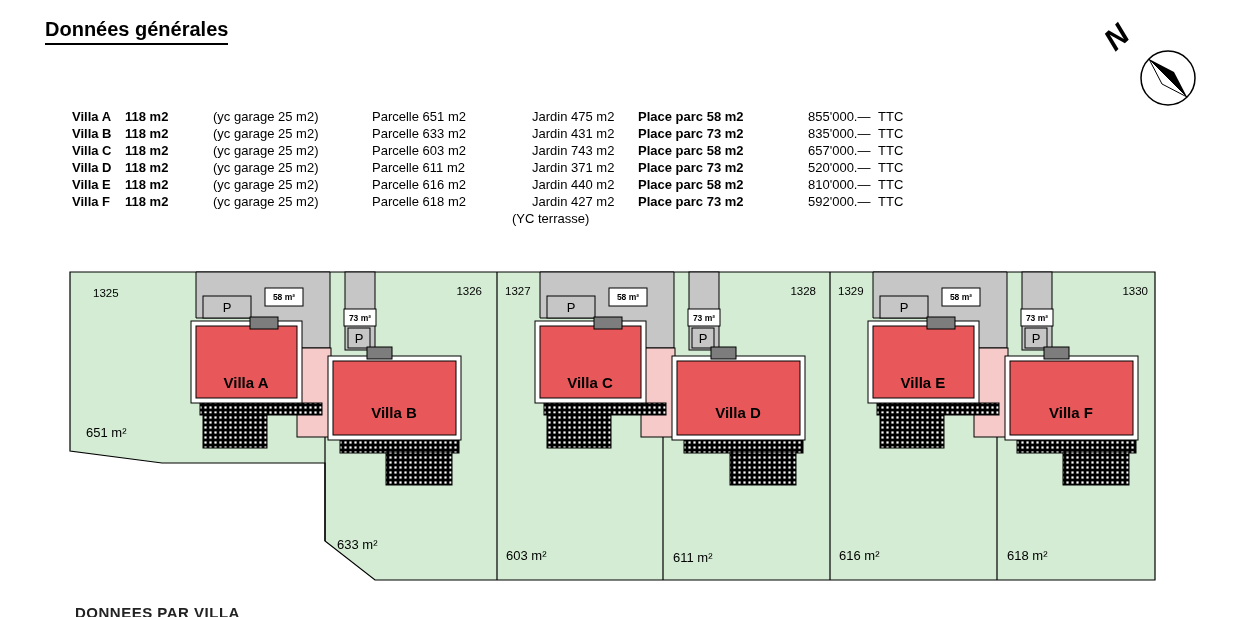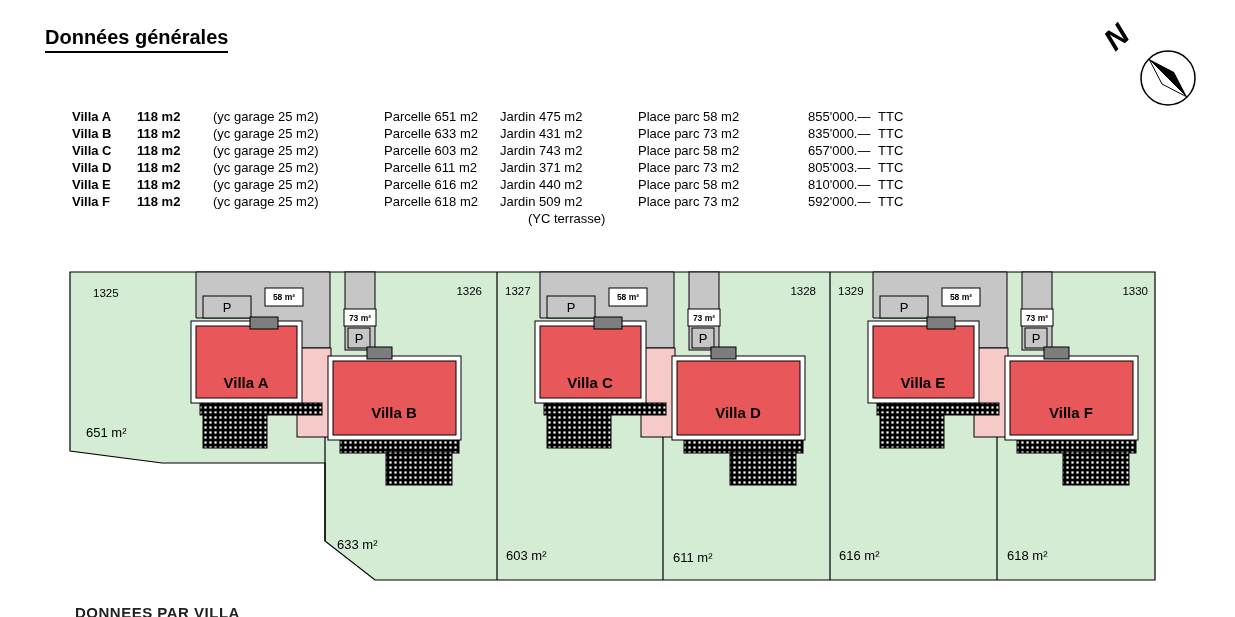--- a/index.html
+++ b/index.html
@@ -8,34 +8,33 @@
     width: 1235px; height: 617px;
     position: relative; overflow: hidden;
     background: #ffffff; color: #000;
     font-family: "Liberation Sans", sans-serif;
   }
   .page-title {
     position: absolute; left: 45px; top: 18px;
     font-size: 20px; font-weight: bold;
     border-bottom: 2.5px solid #000; padding-bottom: 2px;
     white-space: nowrap;
-    margin-top: 8px;
   }
   .vtable { position: absolute; left: 72px; top: 109px; font-size: 13px; }
   .trow { position: relative; height: 17px; }
   .trow span { position: absolute; top: 0; white-space: nowrap; }
   .c-name   { left: 0;     font-weight: bold; }
-  .c-area   { left: 65px;  font-weight: bold; }
+  .c-area   { left: 53px;  font-weight: bold; }
   .c-garage { left: 141px; }
-  .c-parc   { left: 312px; }
-  .c-jardin { left: 428px; }
-  .c-place  { left: 566px; }
+  .c-parc   { left: 300px; }
+  .c-jardin { left: 460px; }
+  .c-place  { left: 566px; font-weight: bold; }
   .c-price  { left: 736px; font-weight: normal; }
   .c-ttc    { left: 806px; }
-  .terrasse-note { position: absolute; left: 512px; top: 211px; font-size: 13px; white-space: nowrap; margin-left: 16px; }
+  .terrasse-note { position: absolute; left: 512px; top: 211px; font-size: 13px; white-space: nowrap; }
   .footer {
     position: absolute; left: 75px; top: 604px;
     font-size: 15px; font-weight: bold; letter-spacing: .5px;
     color: #222; white-space: nowrap;
   }
   svg.plan { position: absolute; left: 0; top: 0; }
   svg text { font-family: "Liberation Sans", sans-serif; fill: #000; }
   .villa-label { font-size: 15px; font-weight: bold; }
   .area-label  { font-size: 13px; }
   .parcel-num  { font-size: 11.5px; }
@@ -79,39 +78,39 @@
     <span class="c-price">657'000.—</span>
     <span class="c-ttc">TTC</span>
   </div>
   <div class="trow">
     <span class="c-name">Villa D</span>
     <span class="c-area">118 m2</span>
     <span class="c-garage">(yc garage  25 m2)</span>
     <span class="c-parc">Parcelle 611 m2</span>
     <span class="c-jardin">Jardin 371 m2</span>
     <span class="c-place">Place parc  73 m2</span>
-    <span class="c-price">805'003.—</span>
+    <span class="c-price">520'000.—</span>
     <span class="c-ttc">TTC</span>
   </div>
   <div class="trow">
     <span class="c-name">Villa E</span>
     <span class="c-area">118 m2</span>
     <span class="c-garage">(yc garage  25 m2)</span>
     <span class="c-parc">Parcelle 616 m2</span>
     <span class="c-jardin">Jardin 440 m2</span>
     <span class="c-place">Place parc  58 m2</span>
     <span class="c-price">810'000.—</span>
     <span class="c-ttc">TTC</span>
   </div>
   <div class="trow">
     <span class="c-name">Villa F</span>
     <span class="c-area">118 m2</span>
     <span class="c-garage">(yc garage  25 m2)</span>
     <span class="c-parc">Parcelle 618 m2</span>
-    <span class="c-jardin">Jardin 509 m2</span>
+    <span class="c-jardin">Jardin 427 m2</span>
     <span class="c-place">Place parc  73 m2</span>
     <span class="c-price">592'000.—</span>
     <span class="c-ttc">TTC</span>
   </div>
 </div>
 
 <div class="terrasse-note">(YC terrasse)</div>
 
 <svg class="plan" width="1235" height="617" viewBox="0 0 1235 617">
   <defs>

